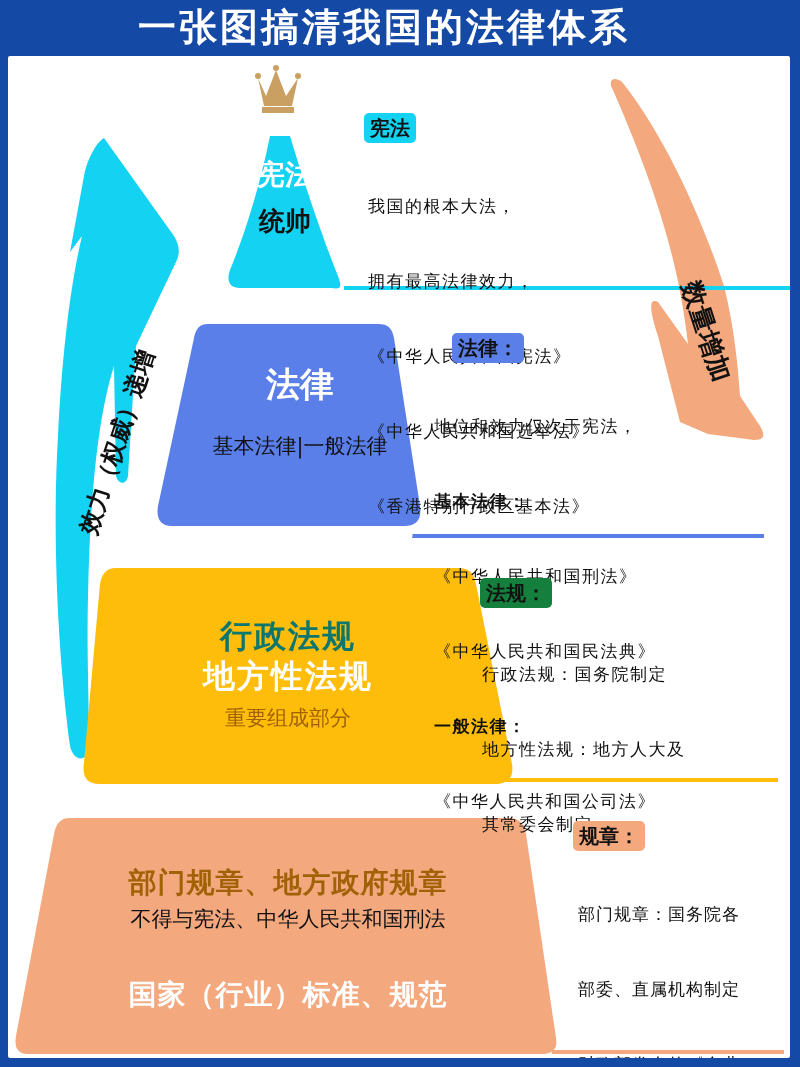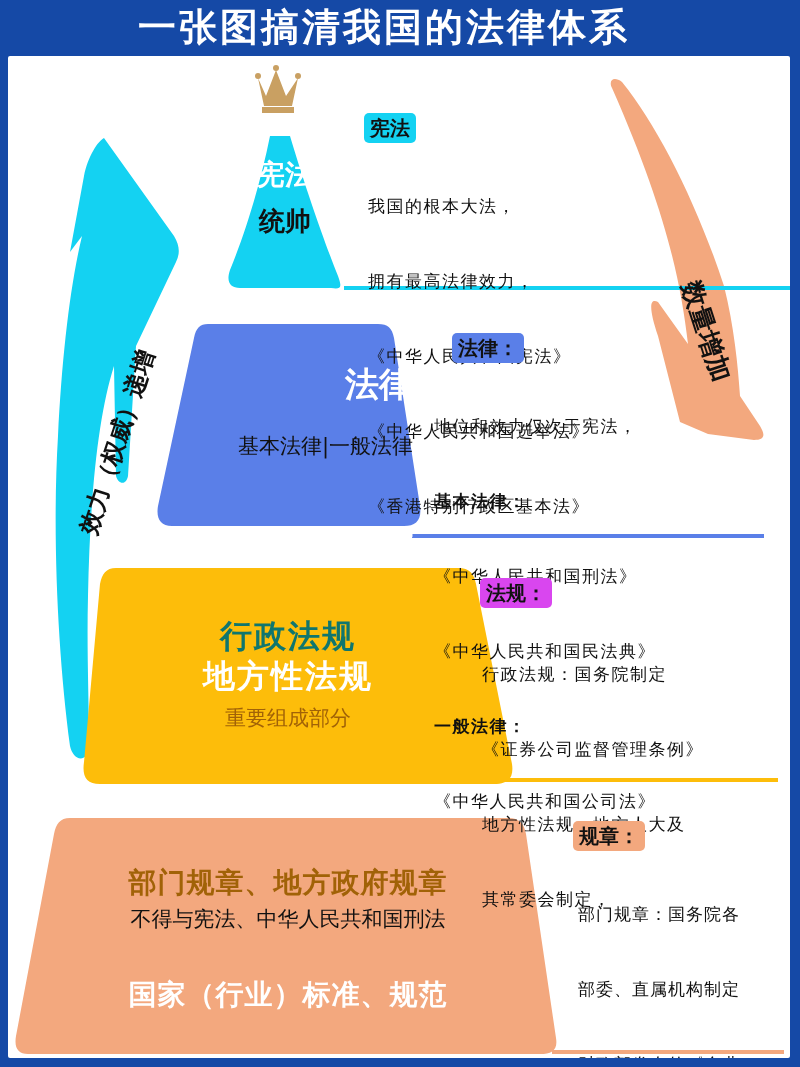--- a/index.html
+++ b/index.html
@@ -60,44 +60,43 @@
   </div>
   <div class="tag" style="left:356px; top:57px; background:#14d2f2;">宪法</div>
   <div class="desc" style="left:360px; top:88px;">
     <div>我国的根本大法，</div>
     <div>拥有最高法律效力，</div>
     <div>《中华人民共和国宪法》</div>
     <div>《中华人民共和国选举法》</div>
     <div>《香港特别行政区基本法》</div>
   </div>
 
-  <div class="tier-text" style="left:165px; top:306px; width:240px;text-align:right;">
+  <div class="tier-text" style="left:172px; top:306px; width:240px;">
     <div style="font-size:34px; font-weight:bold; color:#fff; line-height:44px;">法律</div>
     <div style="font-size:21px; color:#111; line-height:32px; margin-top:24px; white-space:nowrap;">基本法律|一般法律</div>
   </div>
   <div class="tag" style="left:444px; top:277px; background:#5a7fe8;">法律：</div>
   <div class="desc" style="left:426px; top:308px;">
     <div>地位和效力仅次于宪法，</div>
     <div class="b">基本法律：</div>
     <div>《中华人民共和国刑法》</div>
     <div>《中华人民共和国民法典》</div>
     <div class="b">一般法律：</div>
     <div>《中华人民共和国公司法》</div>
   </div>
   <div class="watermark" style="left:372px; top:470px;">小红书</div>
 
   <div class="tier-text" style="left:130px; top:560px; width:300px;">
     <div style="font-size:32px; font-weight:bold; color:#0f766e; line-height:40px; letter-spacing:2px;">行政法规</div>
     <div style="font-size:32px; font-weight:bold; color:#fff; line-height:40px; letter-spacing:2px;">地方性法规</div>
     <div style="font-size:21px; color:#a16207; line-height:36px; margin-top:4px;">重要组成部分</div>
   </div>
-  <div class="tag" style="left:472px; top:522px; background:#d946ef;">法规：</div>
+  <div class="tag" style="left:472px; top:522px; background:#15803d;">法规：</div>
   <div class="desc" style="left:474px; top:556px;">
     <div>行政法规：国务院制定</div>
-    <div>《证券公司监督管理条例》</div>
     <div>地方性法规：地方人大及</div>
     <div>其常委会制定，</div>
   </div>
 
   <div class="tier-text" style="left:40px; top:808px; width:480px;">
     <div style="font-size:28px; font-weight:bold; color:#a16207; line-height:38px; letter-spacing:1px;">部门规章、地方政府规章</div>
     <div style="font-size:21px; color:#111; line-height:34px;">不得与宪法、中华人民共和国刑法</div>
     <div style="font-size:28px; font-weight:bold; color:#fff; line-height:38px; margin-top:40px; letter-spacing:1px;">国家（行业）标准、规范</div>
   </div>
   <div class="tag" style="left:565px; top:765px; background:#f3a87e;">规章：</div>

